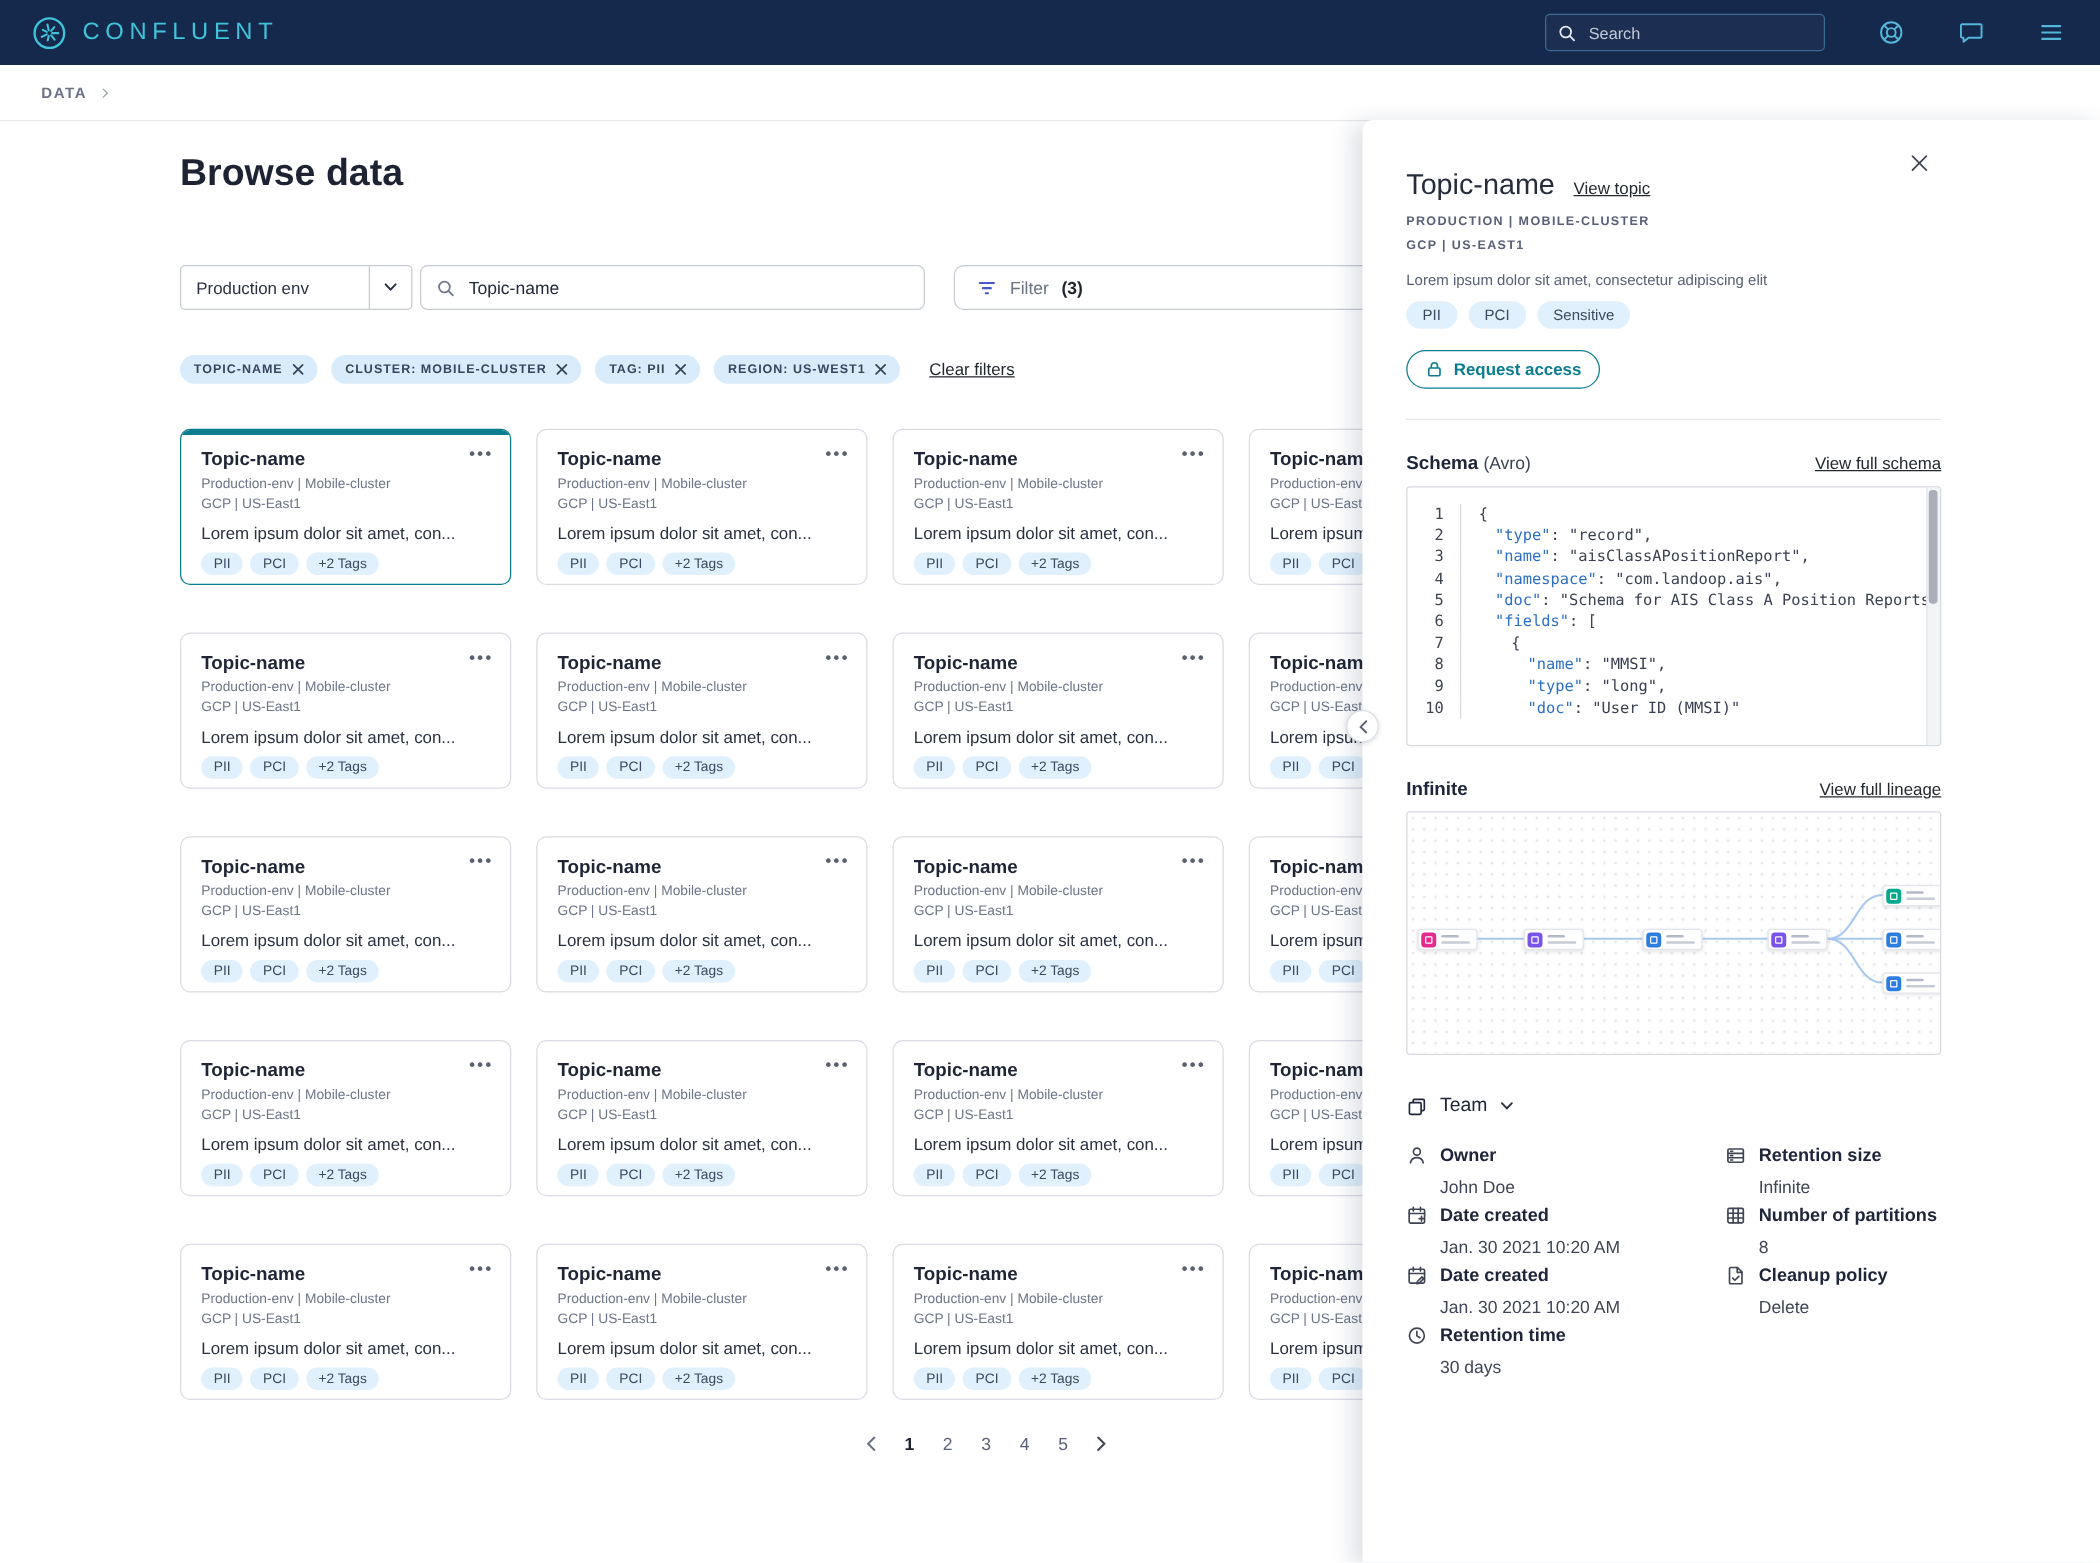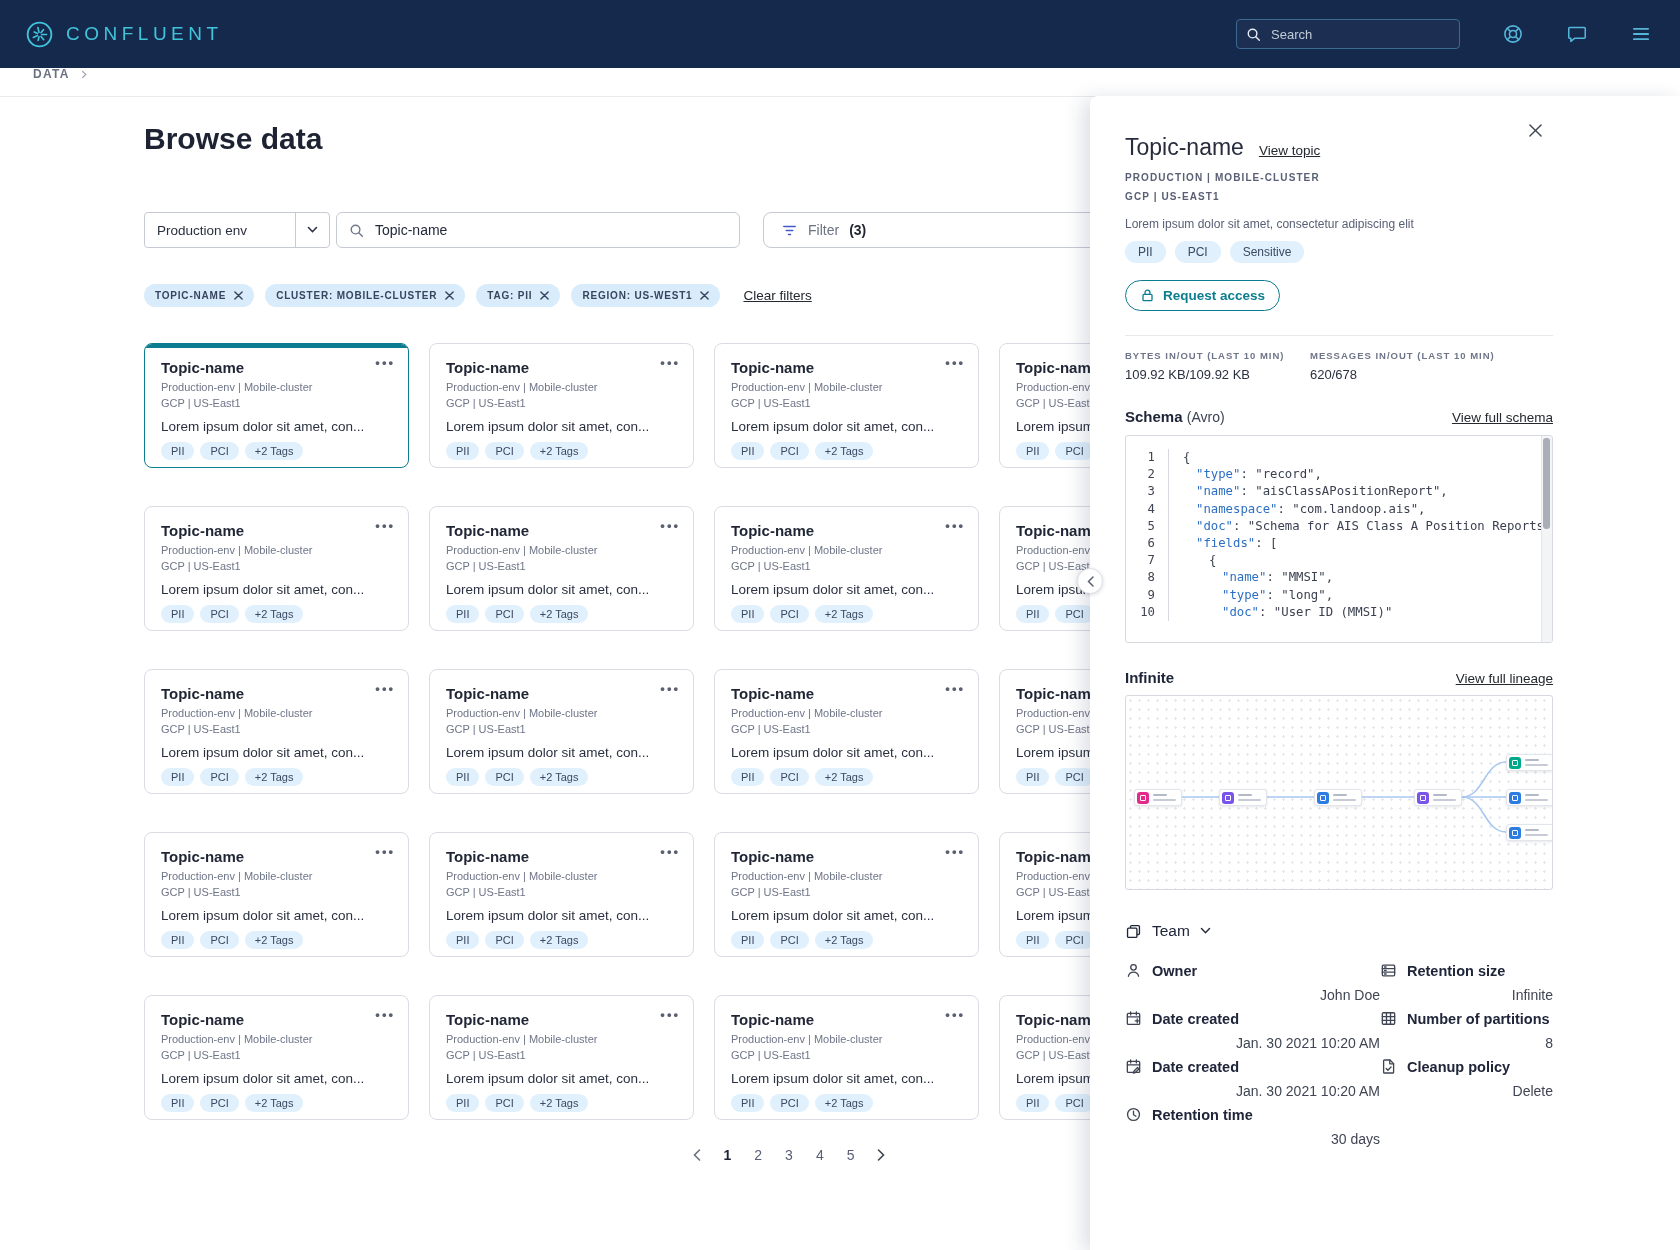--- a/index.html
+++ b/index.html
@@ -2,21 +2,21 @@
 <html><head>
 <meta charset="utf-8">
 <style>
   html,body{margin:0;padding:0;}
   body{width:1680px;height:1250px;position:relative;overflow:hidden;background:#fff;
        font-family:"Liberation Sans",sans-serif;color:#1e2433;}
   *{box-sizing:border-box;}
   svg{display:block;}
 
   
-  .navbar{position:absolute;left:0;top:0;right:0;height:68px;background:#15294d;
+  .navbar{position:absolute;left:0;top:0;right:0;height:52px;background:#15294d;
           display:flex;align-items:center;padding:0 28px 0 26px;z-index:40;}
   .brand{display:flex;align-items:center;gap:13px;color:#41c4da;font-size:19px;
          letter-spacing:4.5px;font-weight:400;}
   .nav-right{margin-left:auto;display:flex;align-items:center;gap:42px;}
   .nav-search{width:224px;height:30px;border:1px solid #3c6a93;border-radius:4px;
               display:flex;align-items:center;padding:0 9px;gap:8px;background:rgba(255,255,255,0.03);}
   .nav-search input{flex:1;background:transparent;border:0;outline:0;color:#e8edf4;
                     font-size:13px;font-family:inherit;}
   .nav-search input::placeholder{color:#c3cbd8;}
 
@@ -119,21 +119,21 @@
   .lnode .lic span{width:6px;height:6px;border:1.1px solid #fff;border-radius:1px;display:block;}
   .lnode .ltxt{display:flex;flex-direction:column;gap:2.5px;}
   .lnode .ltxt i{display:block;height:2.5px;border-radius:1px;background:#c6cbd5;}
   .lnode .ltxt i:first-child{width:14px;background:#b3b9c6;}
   .lnode .ltxt i:last-child{width:23px;}
 
   .teamhead{display:flex;align-items:center;gap:10px;margin-top:32px;
             font-size:15.5px;font-weight:400;color:#20263a;cursor:pointer;}
   .fields{margin-top:22px;display:grid;grid-template-columns:255px 1fr;row-gap:7px;}
   .field .flab{display:flex;align-items:center;gap:10px;font-size:14.5px;font-weight:700;color:#20263a;}
-  .field .fval{margin:8px 0 0 27px;font-size:14px;color:#3f4553;text-align:right;}
+  .field .fval{margin:8px 0 0 27px;font-size:14px;color:#3f4553;}
 </style>
 </head>
 <body>
 
 <div class="navbar">
   <div class="brand">
     <span>
       <svg width="27" height="27" viewBox="0 0 26 26" fill="none" stroke="#41c4da" stroke-linecap="round">
         <circle cx="13" cy="13" r="11.4" stroke-width="1.8"></circle>
         <g stroke-width="1.6">
@@ -604,30 +604,20 @@
     <span>
       <svg width="15" height="15" viewBox="0 0 16 16" fill="none" stroke="#0b7d8f" stroke-width="1.4" stroke-linejoin="round">
         <rect x="3.2" y="6.8" width="9.6" height="6.6" rx="1"></rect>
         <path d="M5.4 6.8V4.9a2.6 2.6 0 0 1 5.2 0v1.9"></path>
       </svg>
     </span>
     <span>Request access</span>
   </button>
 
   <div class="pdivider"></div>
-  <div class="stats">
-      <div class="stat">
-        <div class="slabel">BYTES IN/OUT (LAST 10 MIN)</div>
-        <div class="sval">109.92 KB/109.92 KB</div>
-      </div>
-      <div class="stat">
-        <div class="slabel">MESSAGES IN/OUT (LAST 10 MIN)</div>
-        <div class="sval">620/678</div>
-      </div>
-    </div>
 
   <div class="sechead">
     <span class="hleft">
       <span>Schema</span>
       <span class="light"> </span><span class="light">(Avro)</span>
     </span>
     <span class="ulink">View full schema</span>
   </div>
   <div class="codebox">
     <div>

